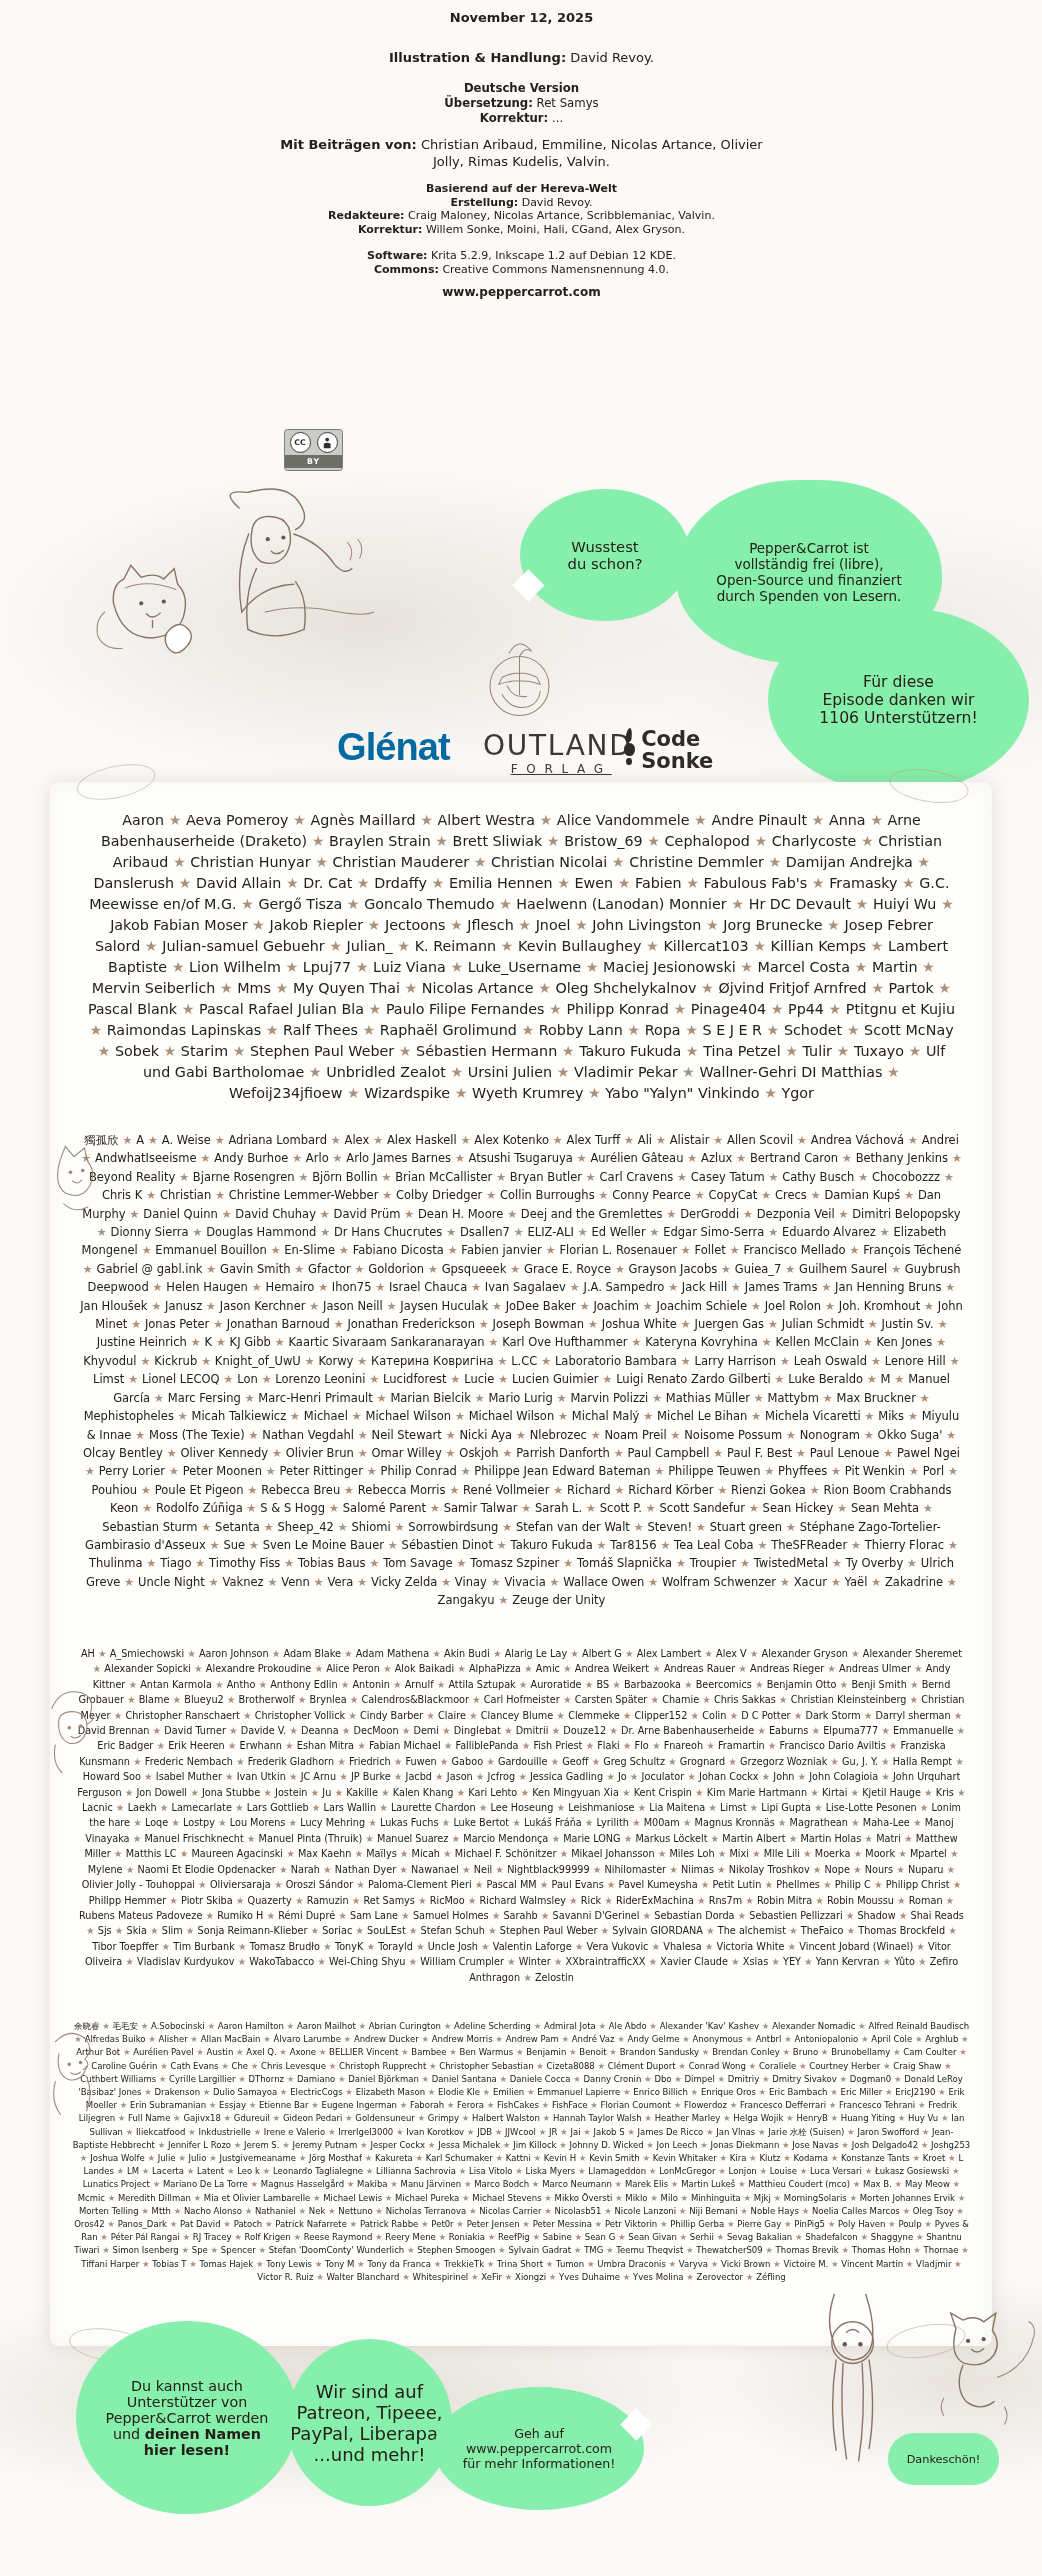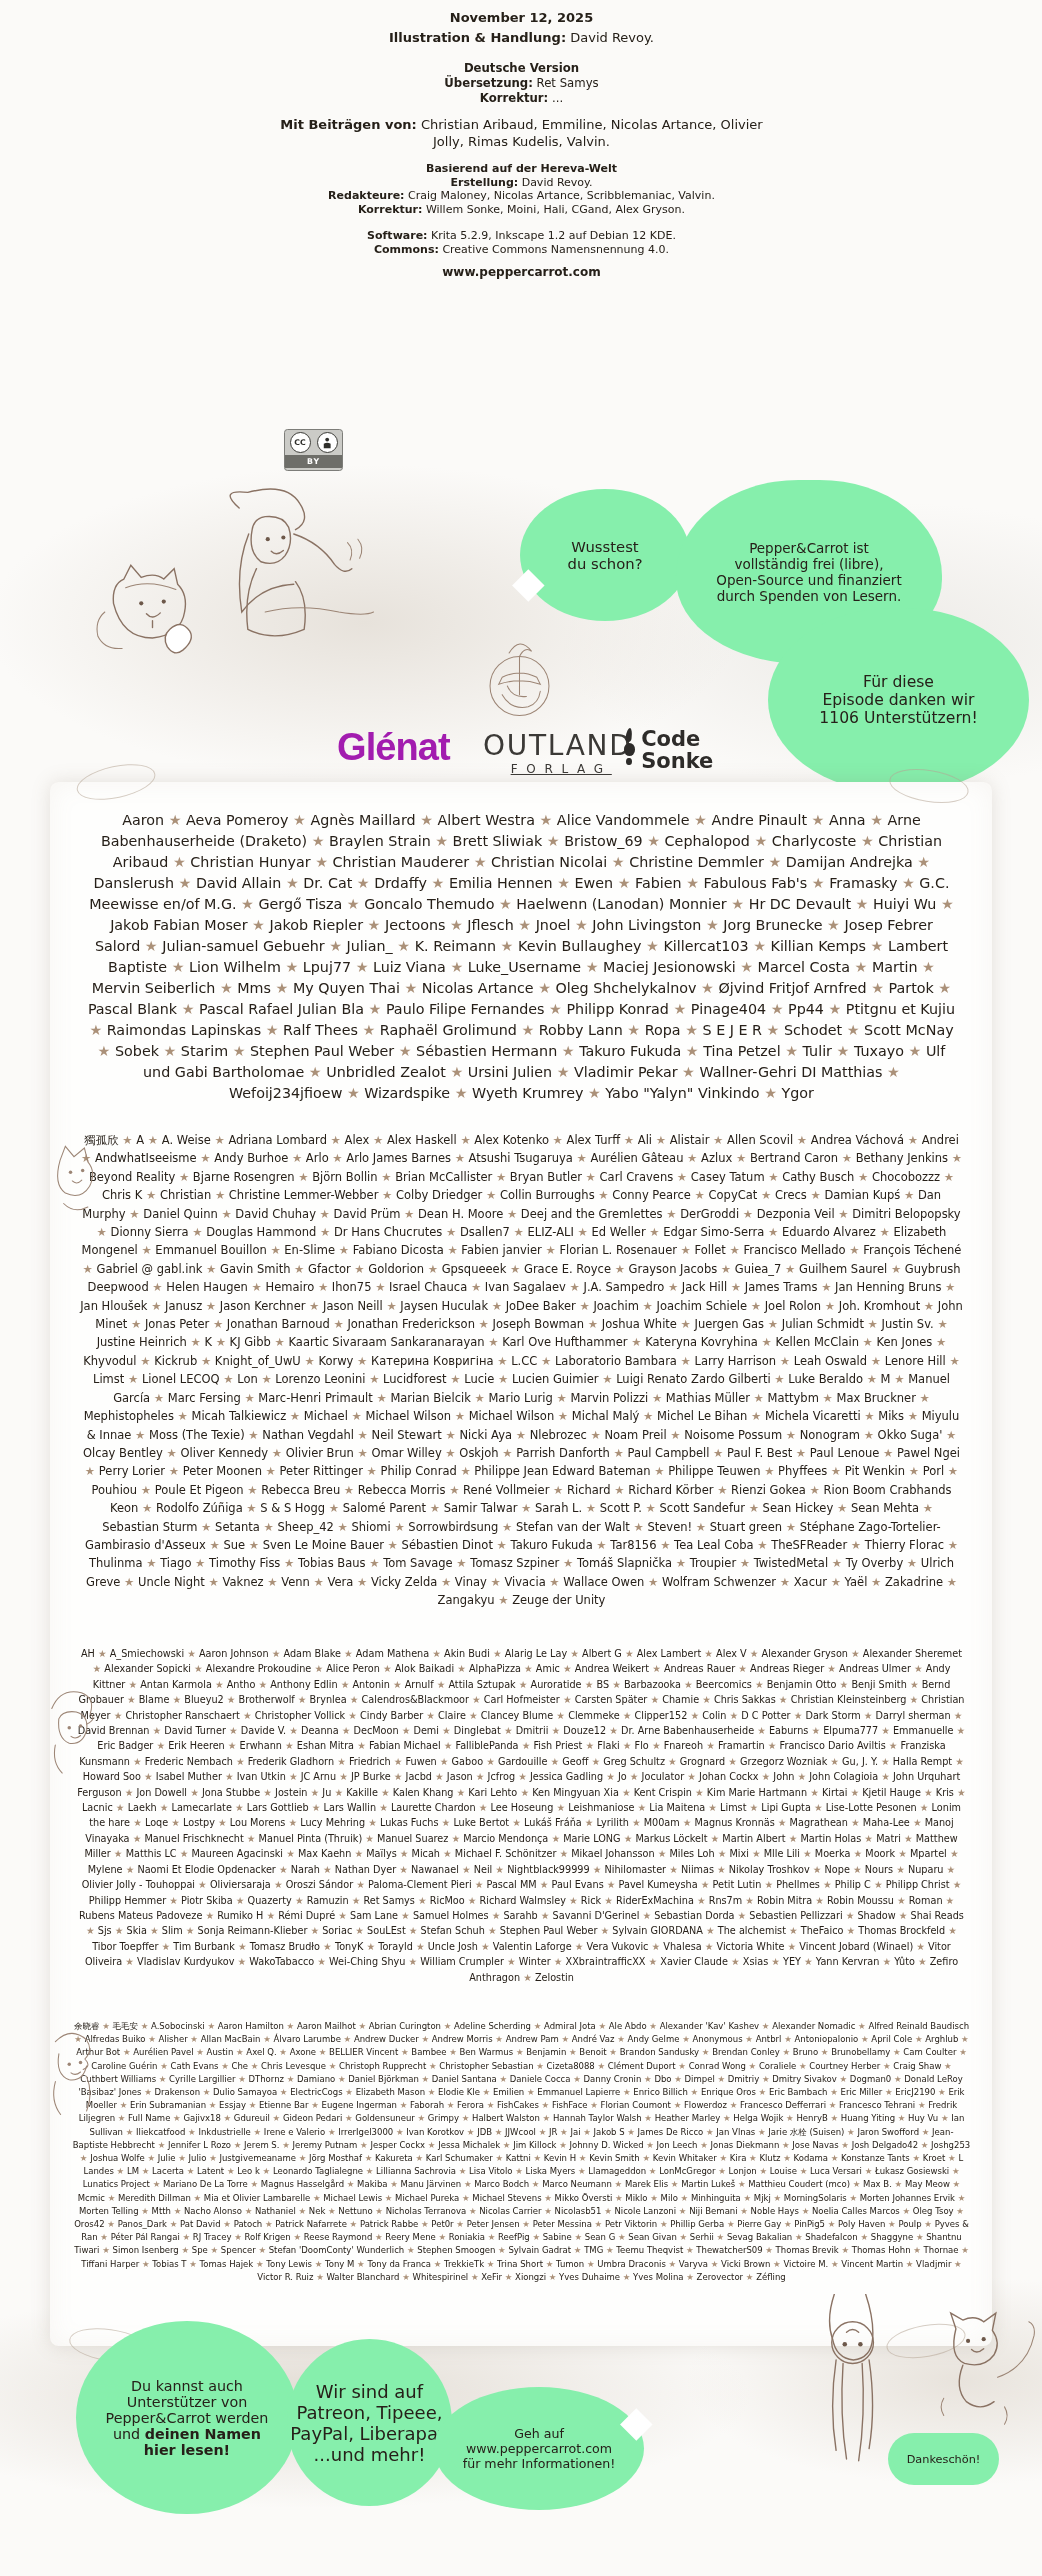--- a/index.html
+++ b/index.html
@@ -3,21 +3,21 @@
 <meta charset="utf-8">
 <style>
   html,body{margin:0;padding:0;}
   body{width:1043px;height:2576px;position:relative;background:#fbfaf8;font-family:"DejaVu Sans",sans-serif;color:#262019;overflow:hidden;}
   .wash{position:absolute;pointer-events:none;}
   #wash-top{left:0;top:374px;width:1043px;height:452px;background:radial-gradient(ellipse 539px 226px at 35% 55%, #e7e2db 0%, rgba(231,226,219,0) 70%),radial-gradient(ellipse 434px 191px at 85% 60%, #eceae6 0%, rgba(236,234,230,0) 75%);}
   #wash-bottom{left:0;top:2276px;width:1043px;height:300px;background:radial-gradient(ellipse 608px 156px at 30% 40%, #e2dcd4 0%, rgba(226,220,212,0) 72%),radial-gradient(ellipse 365px 139px at 92% 35%, #e8e3dc 0%, rgba(232,227,220,0) 75%);}
 
   
   .credits{position:absolute;top:10.4px;left:0;width:1043px;text-align:center;line-height:1.25;}
-  .credits .date{font-size:13px;font-weight:bold;margin-bottom:3px;}
+  .credits .date{font-size:13px;font-weight:bold;margin-bottom:23px;}
   .credits .big{font-size:13px;margin-bottom:15.6px;}
   .credits .mid{font-size:11.7px;}
   .credits .small{font-size:11px;}
   .credits b{font-weight:bold;}
   .credits .gap{height:12px;}
   .credits .site{font-size:12px;font-weight:bold;margin-top:8.7px;}
   .contrib{width:487px;margin:0 auto;font-size:13px;}
 
   
   .cc-badge{position:absolute;left:284px;top:429px;width:57px;height:40px;background:#cbcbc7;border:0.9px solid #7d7d79;border-radius:3.5px;overflow:hidden;}
@@ -34,21 +34,21 @@
   #bubble-thanks{left:768px;top:608px;width:261px;height:184px;border-radius:48%/50%;font-size:15.6px;font-weight:500;}
   #outro-bubble-join{left:76px;top:2321px;width:222px;height:193px;border-radius:50%;font-size:14.3px;}
   #outro-bubble-platforms{left:287px;top:2339px;width:165px;height:167px;border-radius:50%;font-size:18px;}
   #outro-bubble-goto{left:434px;top:2387px;width:210px;height:123px;border-radius:50%;font-size:12.6px;}
   #outro-bubble-goto .tail{right:-3.5px;top:26px;}
   #outro-bubble-thankyou{left:888px;top:2433px;width:111px;height:52px;border-radius:26px;font-size:11.3px;}
   .bold-part{font-weight:bold;}
 
   
   .logos{position:absolute;left:0;top:719px;width:1043px;}
-  .logo-glenat{position:absolute;left:337px;top:7px;font-size:38px;font-weight:bold;color:#a21caf;letter-spacing:-0.9px;font-family:"Liberation Sans",sans-serif;}
+  .logo-glenat{position:absolute;left:337px;top:7px;font-size:38px;font-weight:bold;color:#0369a1;letter-spacing:-0.9px;font-family:"Liberation Sans",sans-serif;}
   .logo-outland{position:absolute;left:483px;top:10.4px;text-align:center;color:#3b3936;}
   .logo-outland .l1{font-size:28px;letter-spacing:1.7px;font-weight:400;}
   .logo-outland .l2{font-size:12px;letter-spacing:8.7px;margin-top:0;padding-left:7px;text-decoration:underline;}
   .logo-codelutin{position:absolute;left:622px;top:8.7px;color:#2e2c2a;font-weight:bold;line-height:1.05;font-size:21px;display:flex;gap:5.2px;}
   .brush-icon{width:14px;position:relative;}
   .brush-icon .tip{position:absolute;left:4.3px;top:0;width:6px;height:14px;background:#2e2c2a;border-radius:50% 50% 50% 50%/70% 70% 30% 30%;transform:rotate(8deg);}
   .brush-icon .bulb{position:absolute;left:1.7px;top:15.6px;width:11.3px;height:13px;background:#2e2c2a;border-radius:50%;}
   .brush-icon .dot{position:absolute;left:4.3px;top:30px;width:6px;height:7.8px;background:#2e2c2a;border-radius:50%;}
 
   

